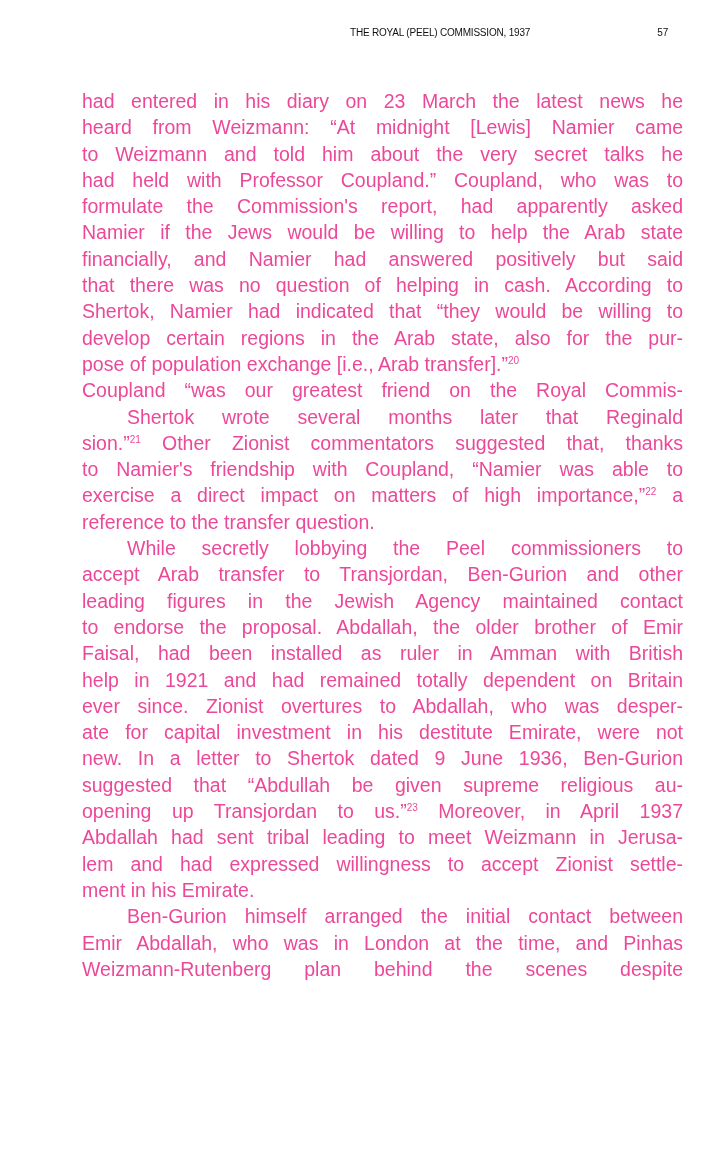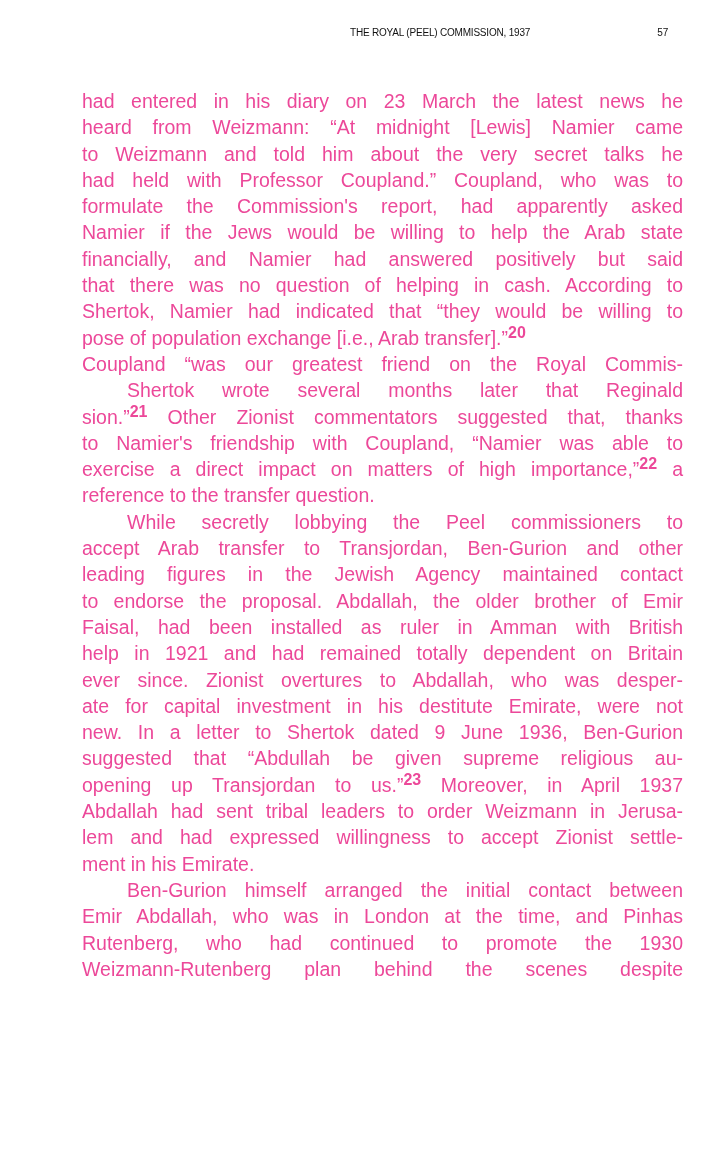--- a/index.html
+++ b/index.html
@@ -47,24 +47,24 @@
     text-align-last: justify;
     overflow: visible;
   }
   .line.last {
     text-align-last: left;
   }
   .line.indent {
     padding-left: 45px;
   }
   sup.fn {
-    font-size: 16px;
+    font-size: 10px;
     vertical-align: 7px;
     line-height: 0;
-    font-weight: bold;
+    font-weight: normal;
   }
 </style>
 </head>
 <body>
 
 <div class="running-head">
   <span class="title">THE ROYAL (PEEL) COMMISSION, 1937</span>
   <span class="pageno">57</span>
 </div>
 
@@ -72,20 +72,21 @@
     <div>
       <span class="line"><span>had entered in his diary on 23 March the latest news he</span></span>
       <span class="line"><span>heard from Weizmann: “At midnight [Lewis] Namier came</span></span>
       <span class="line"><span>to Weizmann and told him about the very secret talks he</span></span>
       <span class="line"><span>had held with Professor Coupland.”  Coupland, who was to</span></span>
       <span class="line"><span>formulate the Commission's report, had apparently asked</span></span>
       <span class="line"><span>Namier if the Jews would be willing to help the Arab state</span></span>
       <span class="line"><span>financially, and Namier had answered positively but said</span></span>
       <span class="line"><span>that there was no question of helping in cash.  According to</span></span>
       <span class="line"><span>Shertok, Namier had indicated that “they would be willing to</span></span>
+      <span class="line"><span>develop certain regions in the Arab state, also for the pur-</span></span>
       <span class="line last"><span>pose of population exchange [i.e., Arab transfer].”</span><sup class="fn">20</sup></span>
     </div>
     <div>
       <span class="line"><span>Coupland “was our greatest friend on the Royal Commis-</span></span>
       <span class="line indent"><span>Shertok wrote several months later that Reginald</span></span>
       <span class="line"><span>sion.”</span><sup class="fn">21</sup><span> Other Zionist commentators suggested that, thanks</span></span>
       <span class="line"><span>to Namier's friendship with Coupland, “Namier was able to</span></span>
       <span class="line"><span>exercise a direct impact on matters of high importance,”</span><sup class="fn">22</sup><span> a</span></span>
       <span class="line last"><span>reference to the transfer question.</span></span>
     </div>
@@ -94,23 +95,22 @@
       <span class="line"><span>accept Arab transfer to Transjordan, Ben-Gurion and other</span></span>
       <span class="line"><span>leading figures in the Jewish Agency maintained contact</span></span>
       <span class="line"><span>to endorse the proposal. Abdallah, the older brother of Emir</span></span>
       <span class="line"><span>Faisal, had been installed as ruler in Amman with British</span></span>
       <span class="line"><span>help in 1921 and had remained totally dependent on Britain</span></span>
       <span class="line"><span>ever since.  Zionist overtures to Abdallah, who was desper-</span></span>
       <span class="line"><span>ate for capital investment in his destitute Emirate, were not</span></span>
       <span class="line"><span>new.  In a letter to Shertok dated 9 June 1936, Ben-Gurion</span></span>
       <span class="line"><span>suggested that “Abdullah be given supreme religious au-</span></span>
       <span class="line"><span>opening up Transjordan to us.”</span><sup class="fn">23</sup><span>  Moreover, in April 1937</span></span>
-      <span class="line"><span>Abdallah had sent tribal leaders to order Weizmann in Jerusa-</span></span>
+      <span class="line"><span>Abdallah had sent tribal leading to meet Weizmann in Jerusa-</span></span>
       <span class="line"><span>lem and had expressed willingness to accept Zionist settle-</span></span>
       <span class="line last"><span>ment in his Emirate.</span></span>
     </div>
     <div>
       <span class="line indent"><span>Ben-Gurion himself arranged the initial contact between</span></span>
       <span class="line"><span>Emir Abdallah, who was in London at the time, and Pinhas</span></span>
-      <span class="line"><span>Rutenberg, who had continued to promote the 1930</span></span>
       <span class="line"><span>Weizmann-Rutenberg plan behind the scenes despite</span></span>
     </div>
   </div>
 
 </body></html>

